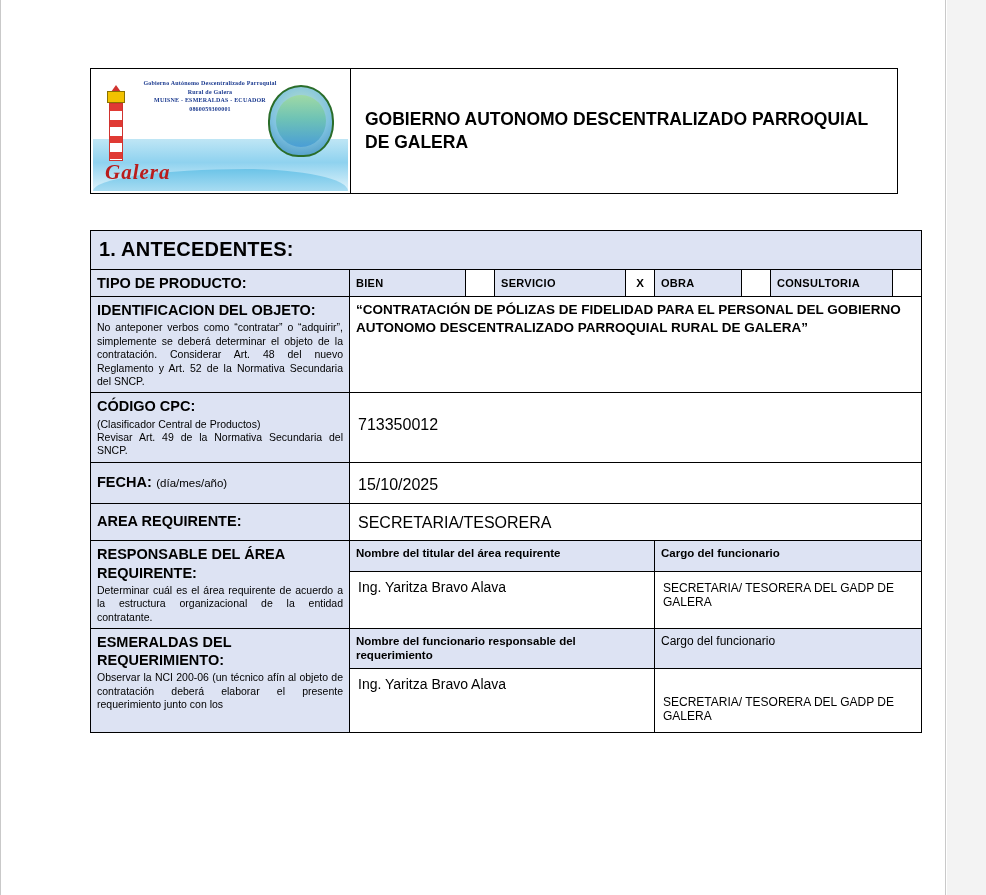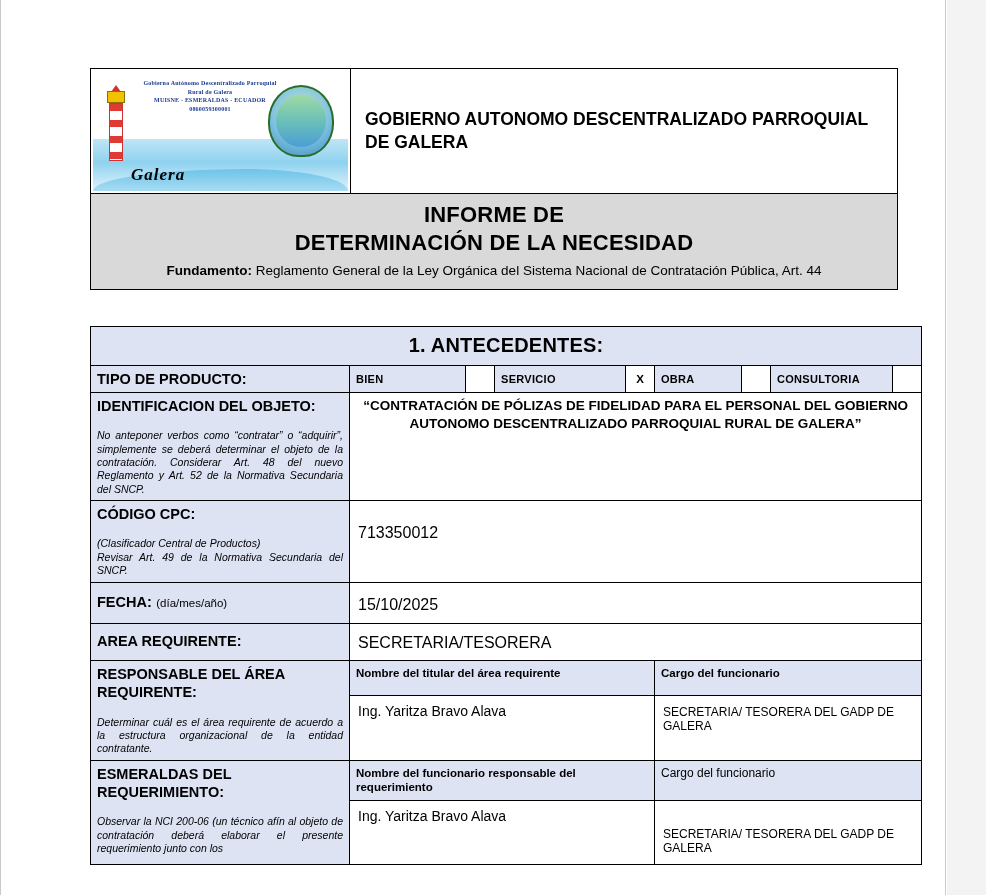--- a/index.html
+++ b/index.html
@@ -129,25 +129,25 @@
     text-align: center;
     font-family: "Liberation Serif", serif;
     color: #1b3a8f;
     font-size: 6px;
     line-height: 1.45;
     font-weight: bold;
     letter-spacing: 0.2px;
   }
   .logo-script {
     position: absolute;
-    left: 38px; bottom: 6px;
+    left: 12px; bottom: 6px;
     font-family: "Liberation Serif", serif;
     font-style: italic;
-    font-size: 17px;
-    color: #000000;
+    font-size: 21px;
+    color: #b91c1c;
     font-weight: bold;
     letter-spacing: 1px;
   }
   .title-cell {
     padding: 10px 14px;
     font-family: "Liberation Sans", sans-serif;
     font-weight: bold;
     font-size: 17.5px;
     line-height: 1.32;
     color: #000000;
@@ -179,53 +179,50 @@
     border: 1px solid #000000;
     vertical-align: top;
     padding: 4px 6px;
   }
   .sec-head {
     background: #dde3f3;
     font-size: 20px;
     font-weight: bold;
     padding: 7px 8px 8px 8px !important;
     letter-spacing: 0.2px;
-    text-align: center;
   }
   .lbl-cell {
     background: #dde3f3;
     width: 259px;
   }
   .lbl-strong {
     font-size: 14.5px;
     font-weight: bold;
     line-height: 1.25;
   }
   .lbl-note {
     font-size: 10.5px;
     line-height: 1.28;
     text-align: justify;
-    margin-top: 14px;
-    font-style: italic;
+    margin-top: 2px;
   }
   .lbl-inline-note {
     font-size: 11.5px;
     font-weight: normal;
   }
   .val-cell {
     font-size: 16px;
     line-height: 1.3;
     padding: 7px 8px !important;
   }
   .obj-text {
     font-size: 13.5px;
     font-weight: bold;
     line-height: 1.36;
     padding: 6px 4px 6px 4px;
-    text-align: center;
   }
   .type-lbl {
     background: #dde3f3;
     font-size: 11px;
     font-weight: bold;
     letter-spacing: 0.3px;
     padding: 7px 6px !important;
     vertical-align: middle !important;
   }
   .type-box {
@@ -279,30 +276,20 @@
             <div class="logo-text">
               <div>Gobierno Autónomo Descentralizado Parroquial Rural de Galera</div>
               <div>MUISNE - ESMERALDAS - ECUADOR</div>
               <div>0860059300001</div>
             </div>
             <div class="logo-script">Galera</div>
           </div>
         </td>
         <td class="title-cell">GOBIERNO AUTONOMO DESCENTRALIZADO PARROQUIAL DE GALERA</td>
       </tr>
-      <tr>
-        <td class="band-cell" colspan="2">
-          <div class="band-line1">INFORME DE</div>
-          <div class="band-line1">DETERMINACIÓN DE LA NECESIDAD</div>
-          <div class="band-found">
-            <b>Fundamento:</b>
-            <span>Reglamento General de la Ley Orgánica del Sistema Nacional de Contratación Pública, Art. 44</span>
-          </div>
-        </td>
-      </tr>
     </tbody>
       </table>
 
     <table class="main-tbl">
       <colgroup>
         <col style="width:259px">
         <col style="width:116px">
         <col style="width:29px">
         <col style="width:131px">
         <col style="width:29px">

